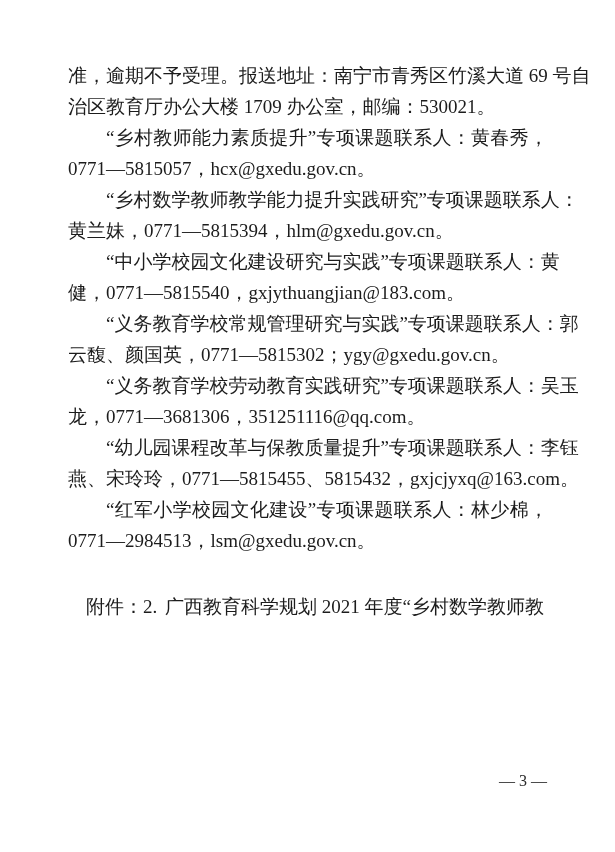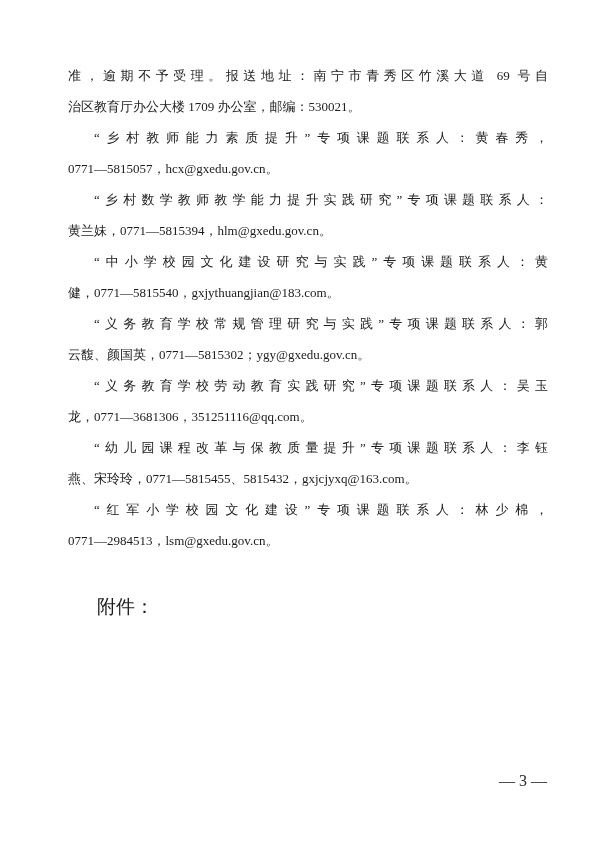--- a/index.html
+++ b/index.html
@@ -16,36 +16,36 @@
     color: #1c1c1c;
     font-family: "Liberation Serif", "DejaVu Serif", serif;
   }
   .content {
     position: absolute;
     left: 68px;
     top: 60px;
     width: 480px;
   }
   .line {
-    font-size: 13px;
+    font-size: 19px;
     line-height: 31px;
     white-space: nowrap;
   }
   .line.indent {
     text-indent: 2em;
   }
   
   .line.fill {
     text-align: justify;
     text-align-last: justify;
   }
   .attachments {
     display: flex;
     margin-top: 35px;
-    margin-left: 29px;
+    margin-left: 18px;
   }
   .att-label {
     flex: 0 0 auto;
     font-size: 19px;
     line-height: 31px;
     white-space: nowrap;
   }
   .att-items {
     flex: 1 1 auto;
     min-width: 0;
@@ -105,18 +105,19 @@
         </div>
         <div>
           <div class="line indent fill">“红军小学校园文化建设”专项课题联系人：林少棉，</div>
           <div class="line">0771—2984513，lsm@gxedu.gov.cn。</div>
         </div>
       </div>
     <div class="attachments">
       <span class="att-label">附件：</span>
       <div class="att-items">
           <div class="att-item">
+            <div class="line att-line"><span class="att-num">2.</span>广西教育科学规划 2021 年度“乡村数学教师教</div>
           </div>
         </div>
     </div>
   </div>
   <div class="page-num">— 3 —</div>
 </div>
 
 </body></html>

